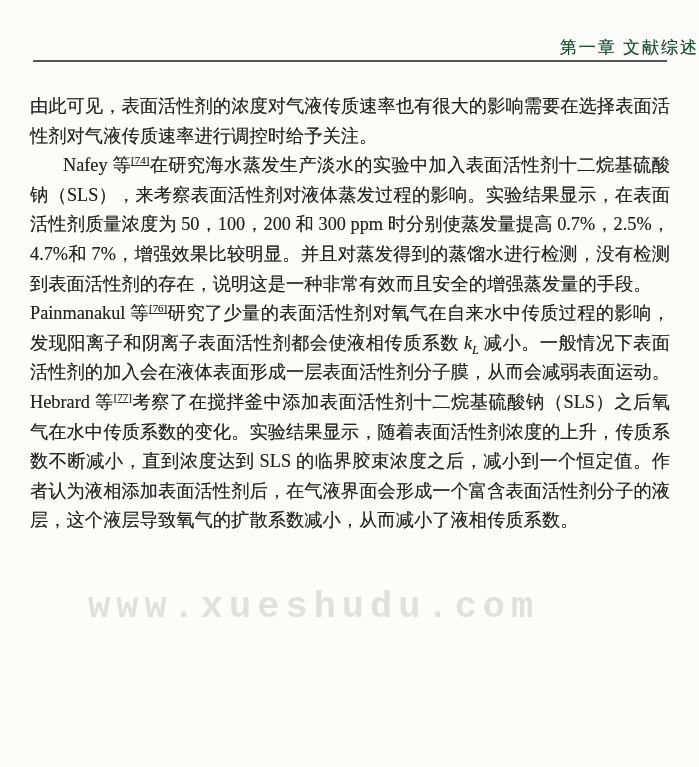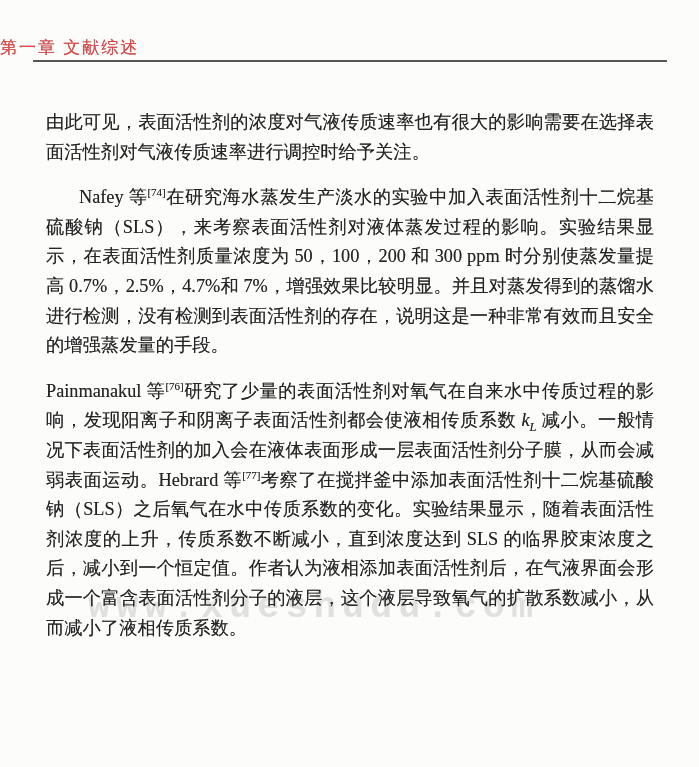--- a/index.html
+++ b/index.html
@@ -10,24 +10,24 @@
     background: #fcfcfb;
     font-family: "Liberation Serif", "DejaVu Serif", serif;
     color: #242424;
     overflow: hidden;
   }
   .page-header {
     position: absolute;
     top: 36px;
     left: 0;
     width: 100%;
-    text-align: left;
+    text-align: right;
     font-size: 17px;
     letter-spacing: 2px;
-    color: #ef4444;
+    color: #14532d;
     text-shadow: 0 0 0.5px rgba(40,40,40,0.6);
     z-index: 1;
   }
   .header-rule {
     position: absolute;
     top: 60px;
     left: 33px;
     width: 634px;
     height: 0;
     border-top: 2px solid #565656;
@@ -51,23 +51,23 @@
     top: 92px;
     left: 30px;
     width: 640px;
     z-index: 1;
     font-size: 18.3px;
     line-height: 29.6px;
     text-align: justify;
     text-justify: inter-ideograph;
     text-shadow: 0 0 0.5px rgba(40,40,40,0.55);
   }
-  .para { margin: 16px; }
+  .para { margin: 0; }
   .para.indent { text-indent: 1.8em; }
-  .s-sup  { vertical-align: super; font-size: 0.6em; line-height: 0; }
+  .s-sup  { vertical-align: super; font-size: 0.6em; line-height: 0; text-decoration: underline; }
   .s-i    { font-style: italic; }
   .s-isub { font-style: italic; vertical-align: sub; font-size: 0.68em; line-height: 0; }
 </style>
 </head>
 <body>
 
 <div class="page-header">第一章  文献综述</div>
 
 <div class="header-rule"></div>
 

